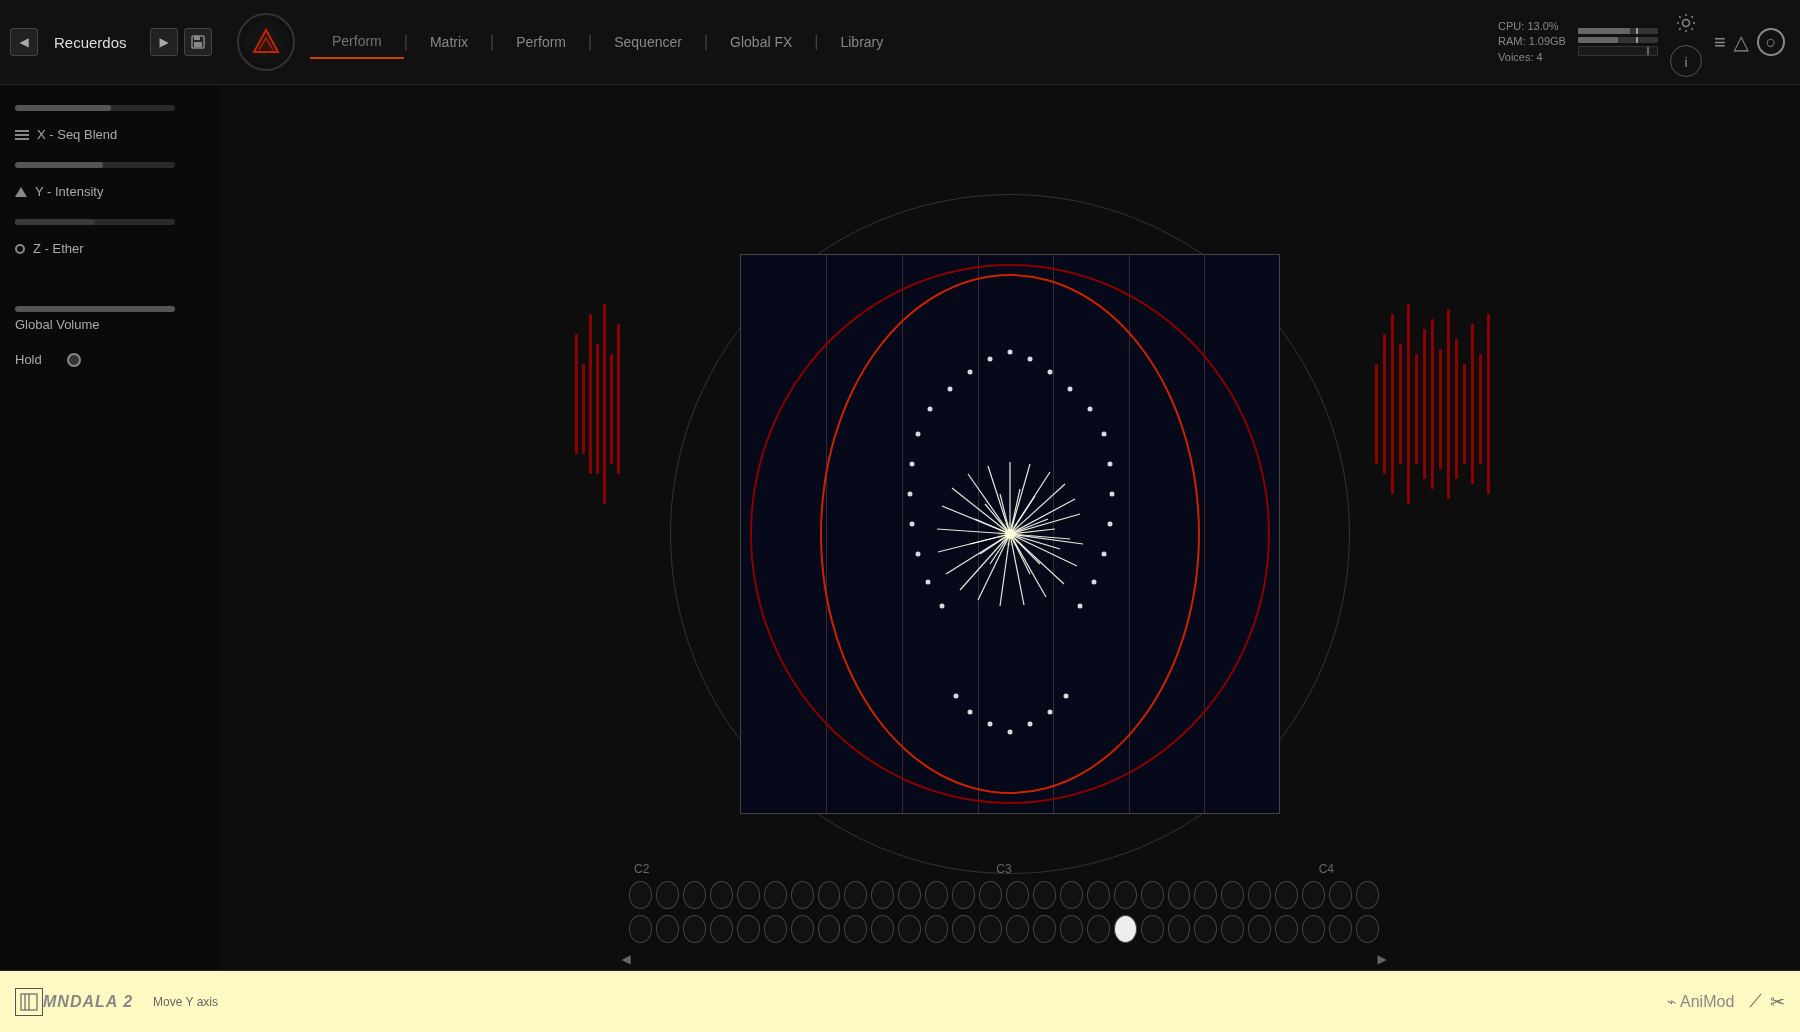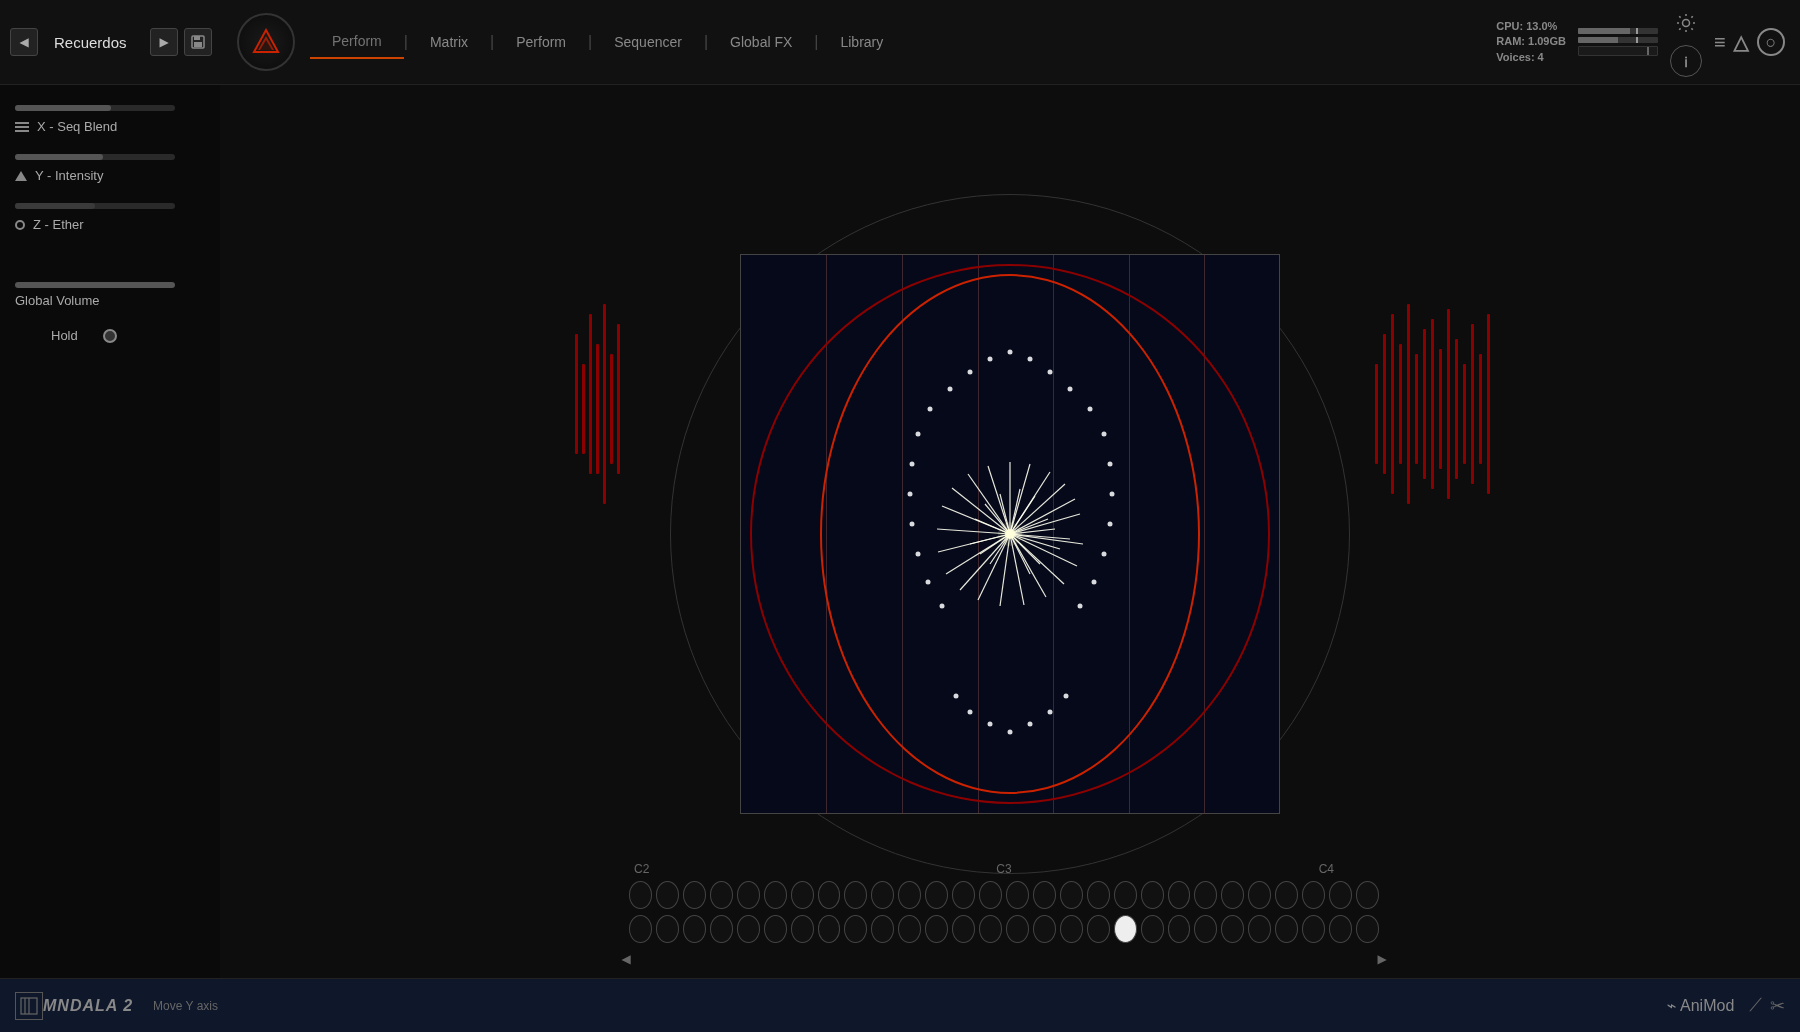--- a/index.html
+++ b/index.html
@@ -87,21 +87,20 @@
     .nav-tab-sep {
       color: #444;
       font-size: 16px;
     }
 
     .nav-right {
       display: flex;
       align-items: center;
       gap: 12px;
       padding: 0 15px;
-      font-weight: bold;
     }
     .cpu-info {
       font-size: 11px;
       color: #888;
       line-height: 1.4;
     }
     .meter-bars {
       display: flex;
       flex-direction: column;
       gap: 3px;
@@ -156,21 +155,21 @@
       height: calc(100% - 85px - 50px);
       padding: 20px 15px;
       display: flex;
       flex-direction: column;
       gap: 20px;
     }
 
     .control-row {
       display: flex;
       flex-direction: column;
-      gap: 8px;
+      gap: 16px;
     }
     .slider-track {
       width: 160px;
       height: 6px;
       background: #2a2a2a;
       border-radius: 3px;
       position: relative;
       cursor: pointer;
     }
     .slider-fill {
@@ -218,21 +217,20 @@
       margin-bottom: 5px;
     }
 
     
     .hold-row {
       display: flex;
       align-items: center;
       gap: 25px;
       font-size: 13px;
       color: #aaa;
-      margin-left: 36px;
     }
     .hold-circle {
       width: 14px; height: 14px;
       border-radius: 50%;
       border: 2px solid #888;
       background: #333;
     }
 
     
     .main-area {
@@ -358,22 +356,22 @@
       display: flex; align-items: center; justify-content: center;
       color: #666;
       cursor: pointer;
       font-size: 12px;
     }
 
     
     .bottom-bar {
       position: absolute;
       bottom: 0; left: 0; right: 0;
-      height: 54px;
-      background: #0f172a;
+      height: 62px;
+      background: #fef9c3;
       border-top: 1px solid #222;
       display: flex;
       align-items: center;
       padding: 0 15px;
     }
     .bottom-logo {
       display: flex;
       align-items: center;
       gap: 8px;
       font-size: 18px;

